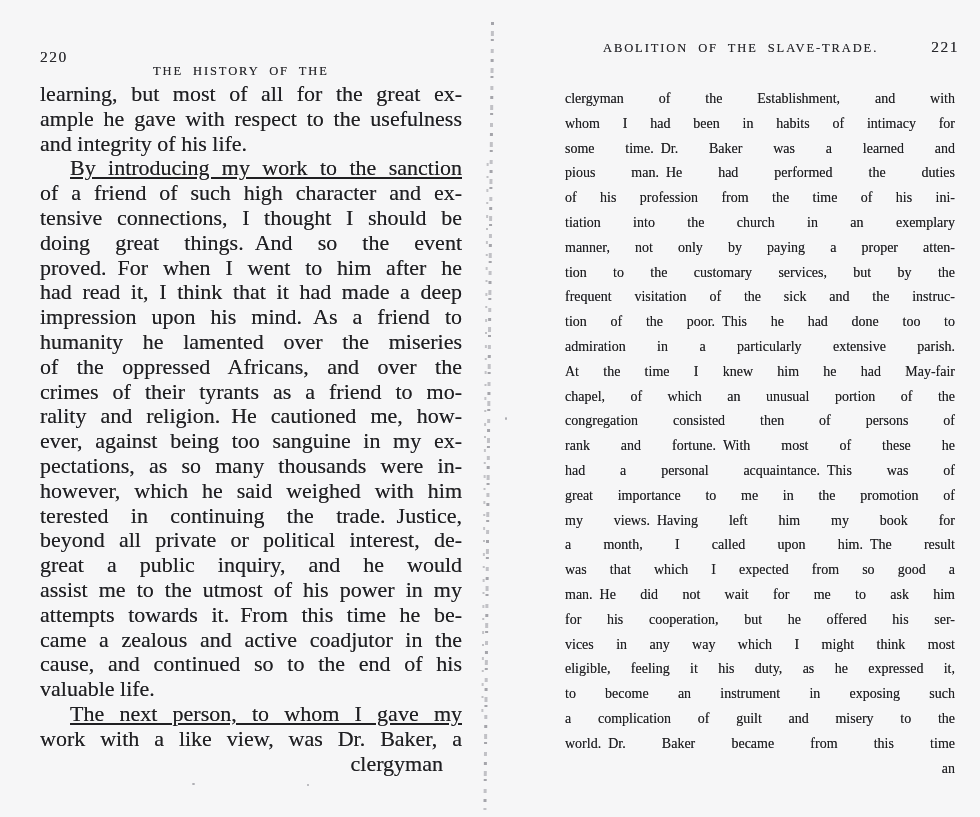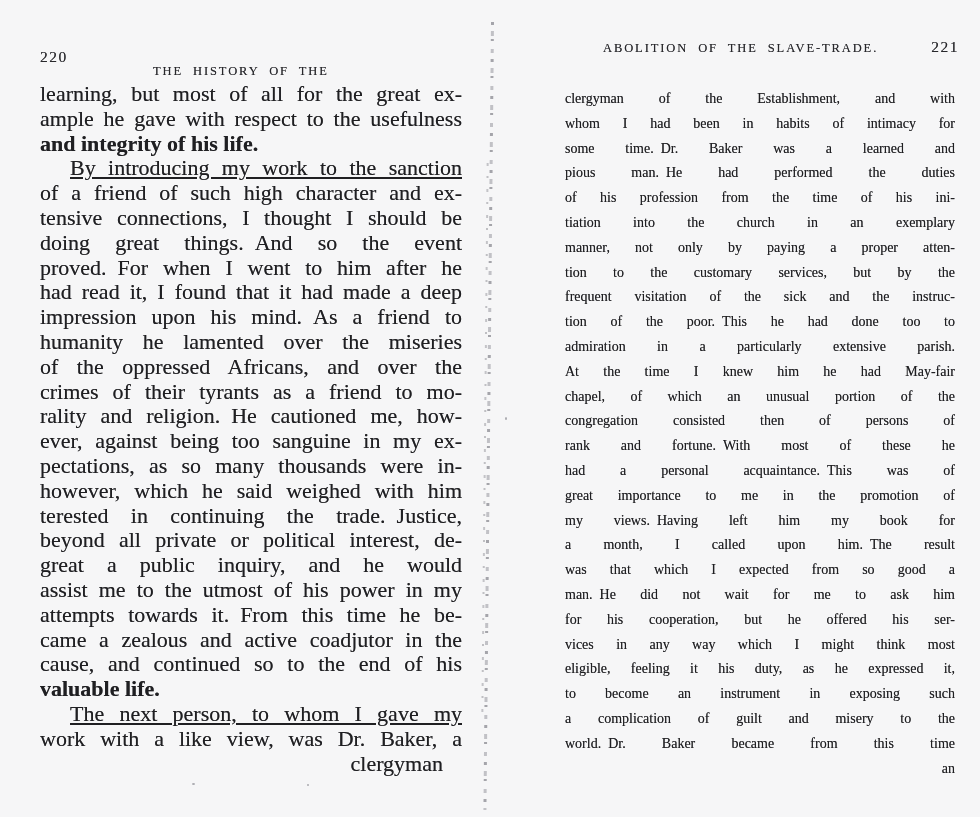--- a/index.html
+++ b/index.html
@@ -46,21 +46,21 @@
   .page.left  .column { top: 22px; font-size: 22px; line-height: 24.8px; margin-top: 10px; }
   .page.right .column { top: 35px; font-size: 14px; line-height: 24.8px; margin-top: 12px; }
 
   .ln {
     text-align: justify;
     text-align-last: justify;
     text-shadow: 0 0 0.55px rgba(25,25,28,0.6);
     white-space: normal;
   }
   .ln.indent { text-indent: 30px; text-decoration: underline; }
-  .ln.end    { text-align: center;  text-align-last: left; font-weight: bold; }
+  .ln.end    { text-align: center;  text-align-last: left; }
   .ln.catch  { text-align: right; text-align-last: right; }
   .page.left .ln.catch { padding-right: 19px; }
 
   
   .gutter {
     position: absolute;
     left: 488px; top: 22px;
     width: 9px; height: 788px;
     transform: rotate(0.55deg);
     transform-origin: 50% 0;
@@ -104,21 +104,21 @@
     </header>
     <div class="column" id="left-column">
         <div class="ln">learning, but most of all for the great ex-</div>
         <div class="ln">ample he gave with respect to the usefulness</div>
         <div class="ln end">and integrity of his life.</div>
         <div class="ln indent">By introducing my work to the sanction</div>
         <div class="ln">of a friend of such high character and ex-</div>
         <div class="ln">tensive connections, I thought I should be</div>
         <div class="ln">doing great things. And so the event</div>
         <div class="ln">proved. For when I went to him after he</div>
-        <div class="ln">had read it, I found that it had made a deep</div>
+        <div class="ln">had read it, I think that it had made a deep</div>
         <div class="ln">impression upon his mind. As a friend to</div>
         <div class="ln">humanity he lamented over the miseries</div>
         <div class="ln">of the oppressed Africans, and over the</div>
         <div class="ln">crimes of their tyrants as a friend to mo-</div>
         <div class="ln">rality and religion. He cautioned me, how-</div>
         <div class="ln">ever, against being too sanguine in my ex-</div>
         <div class="ln">pectations, as so many thousands were in-</div>
         <div class="ln">however, which he said weighed with him</div>
         <div class="ln">terested in continuing the trade. Justice,</div>
         <div class="ln">beyond all private or political interest, de-</div>

